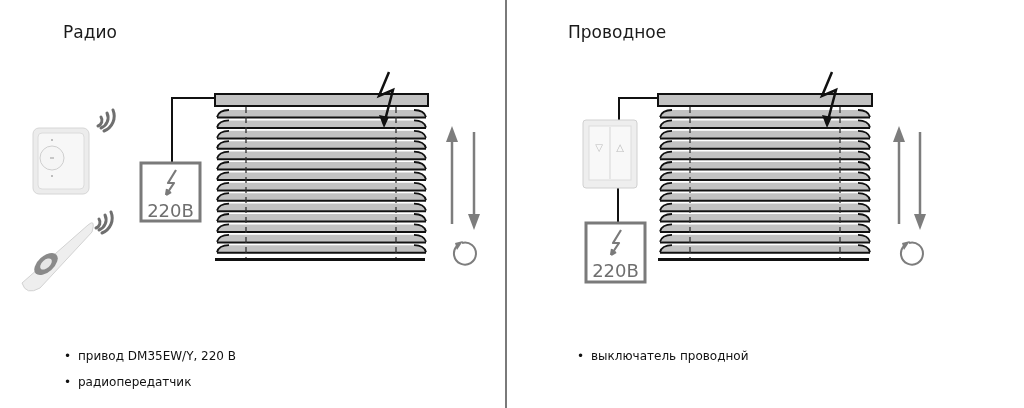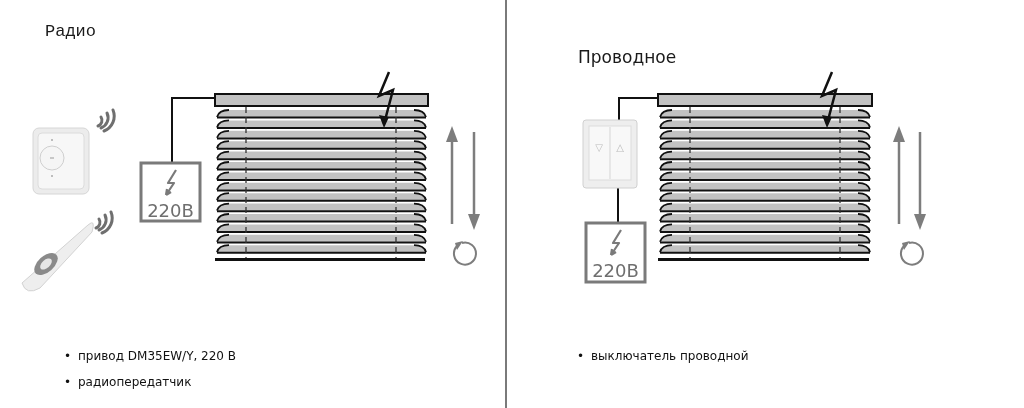--- a/index.html
+++ b/index.html
@@ -14,21 +14,21 @@
                font-size: 12px; line-height: 26px; color: #111; }
     .bullets li { margin: 0; padding: 0; white-space: nowrap; }
     .bullets .dot { display: inline-block; width: 14px; }
     svg.diagram { position: absolute; left: 0; top: 0; }
     .volt-label { font-family: "DejaVu Sans", sans-serif; }
   </style>
 </head>
 <body>
 
 <div class="panel panel-left">
-  <div class="title" style="left:45px;font-family:Liberation Mono, monospace;">Радио</div>
+  <div class="title" style="left:63px;">Радио</div>
 
   <svg class="diagram" width="506" height="408" viewBox="0 0 506 408">
 
     <g>
       <rect x="33" y="128" width="56" height="66" rx="6" fill="#ececec" stroke="#d6d6d6"></rect>
       <rect x="38" y="133" width="46" height="56" rx="4" fill="#f7f7f7" stroke="#dcdcdc"></rect>
       <circle cx="52" cy="158" r="12" fill="#f5f5f5" stroke="#cfcfcf"></circle>
       <line x1="50" y1="158" x2="54" y2="158" stroke="#999" stroke-width="1"></line>
       <circle cx="52" cy="140" r="1" fill="#aaa"></circle>
       <circle cx="52" cy="176" r="1" fill="#aaa"></circle>
@@ -140,21 +140,21 @@
 
   <ul class="bullets" style="left:64px;">
     <li><span class="dot">•</span><span>привод DM35EW/Y, 220 В</span></li>
     <li><span class="dot">•</span><span>радиопередатчик</span></li>
   </ul>
 </div>
 
 <div class="divider"></div>
 
 <div class="panel panel-right">
-  <div class="title" style="left:71px;margin-top:25px;">Проводное</div>
+  <div class="title" style="left:61px;">Проводное</div>
 
   <svg class="diagram" width="517" height="408" viewBox="507 0 517 408">
 
     <polyline points="619,122 619,98 659,98" fill="none" stroke="#111" stroke-width="2"></polyline>
     <line x1="618" y1="188" x2="618" y2="223" stroke="#111" stroke-width="2"></line>
 
     <g>
       <rect x="583" y="120" width="54" height="68" rx="3" fill="#eeeeee" stroke="#d0d0d0"></rect>
       <rect x="589" y="126" width="42" height="54" fill="#f8f8f8" stroke="#dcdcdc"></rect>
       <line x1="610" y1="127" x2="610" y2="179" stroke="#d5d5d5"></line>

